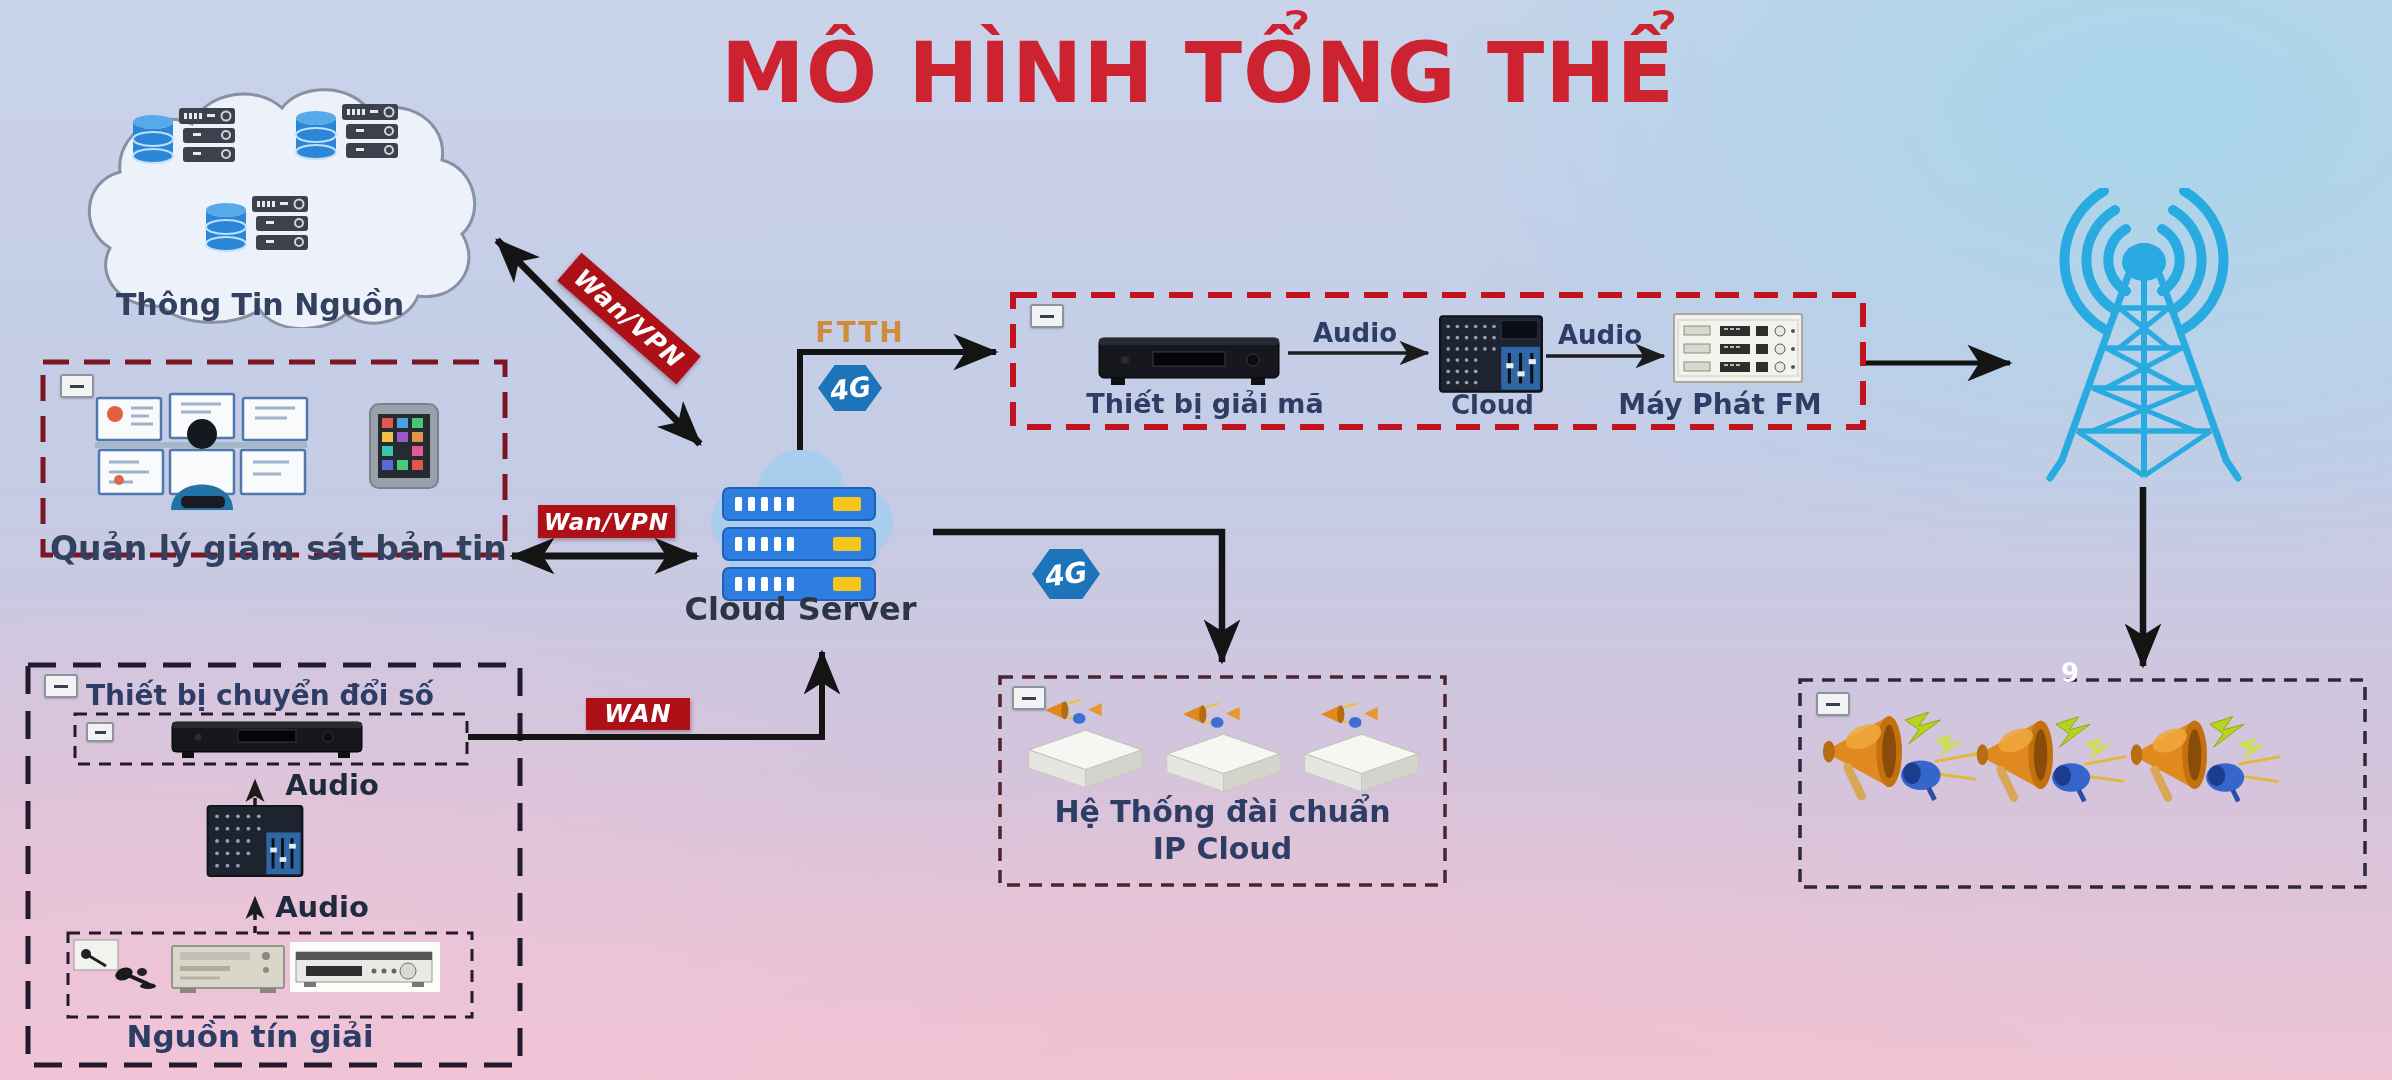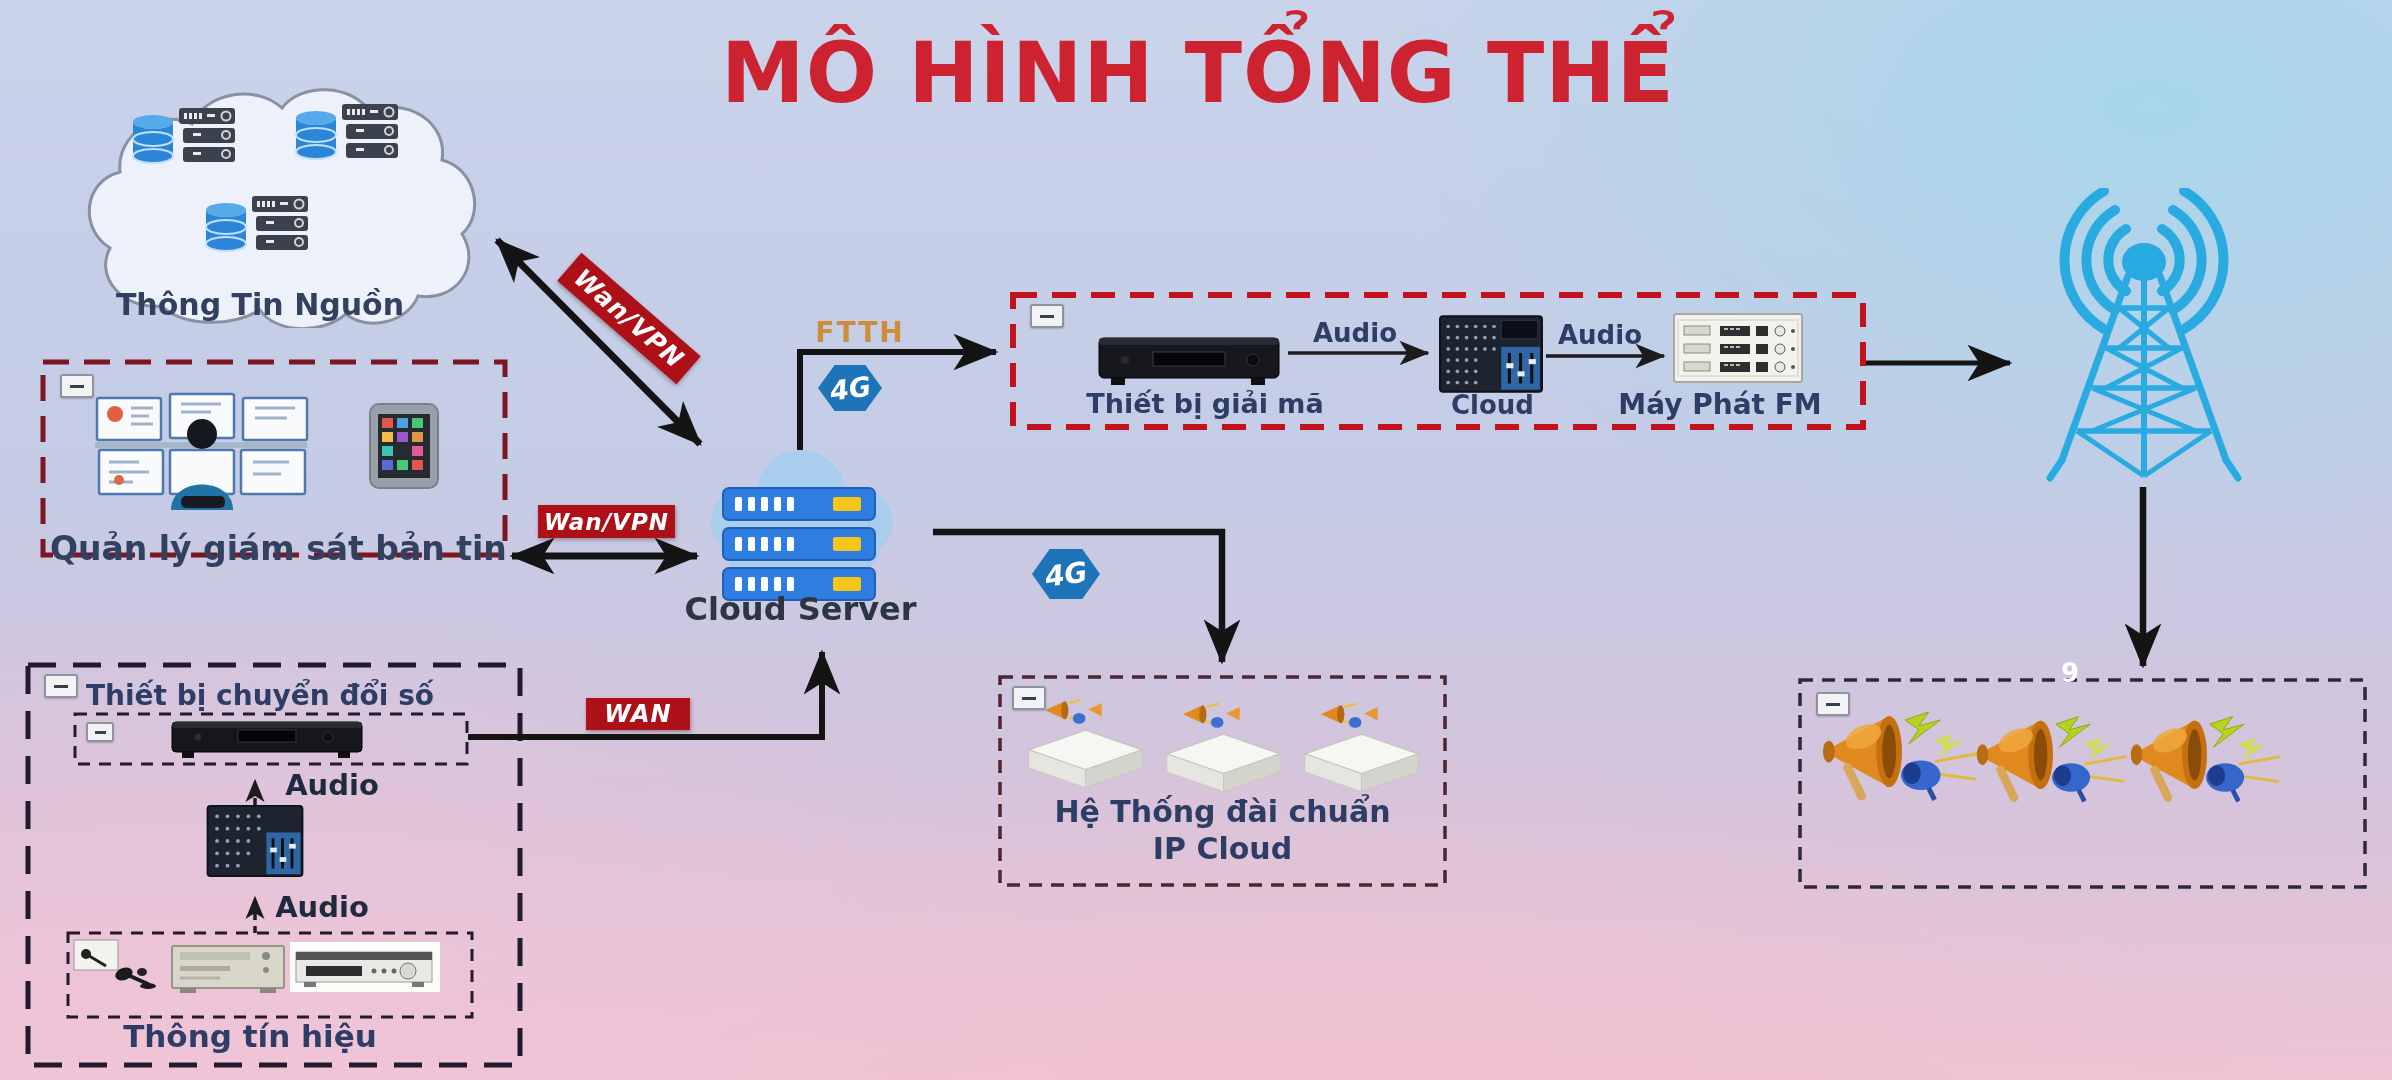--- a/index.html
+++ b/index.html
@@ -448,15 +448,15 @@
     <rect x="6" y="10" width="136" height="30" fill="#e9e9e6" stroke="#9a9a92"></rect>
     <rect x="6" y="10" width="136" height="8" fill="#555"></rect>
     <rect x="16" y="24" width="56" height="10" fill="#2d2d2d"></rect>
     <circle cx="118" cy="29" r="8" fill="#d9d9d4" stroke="#777"></circle>
     <circle cx="84" cy="29" r="2.5" fill="#666"></circle>
       <circle cx="94" cy="29" r="2.5" fill="#666"></circle>
       <circle cx="104" cy="29" r="2.5" fill="#666"></circle>
     <rect x="14" y="40" width="12" height="5" fill="#777"></rect>
       <rect x="122" y="40" width="12" height="5" fill="#777"></rect>
   </svg>
-  <div class="lbl" style="left:100px;top:1018px;width:300px;font-size:31px;">Thông tín hiệu</div>
+  <div class="lbl" style="left:100px;top:1018px;width:300px;font-size:31px;">Nguồn tín giải</div>
 
 </div>
 
 </body></html>

